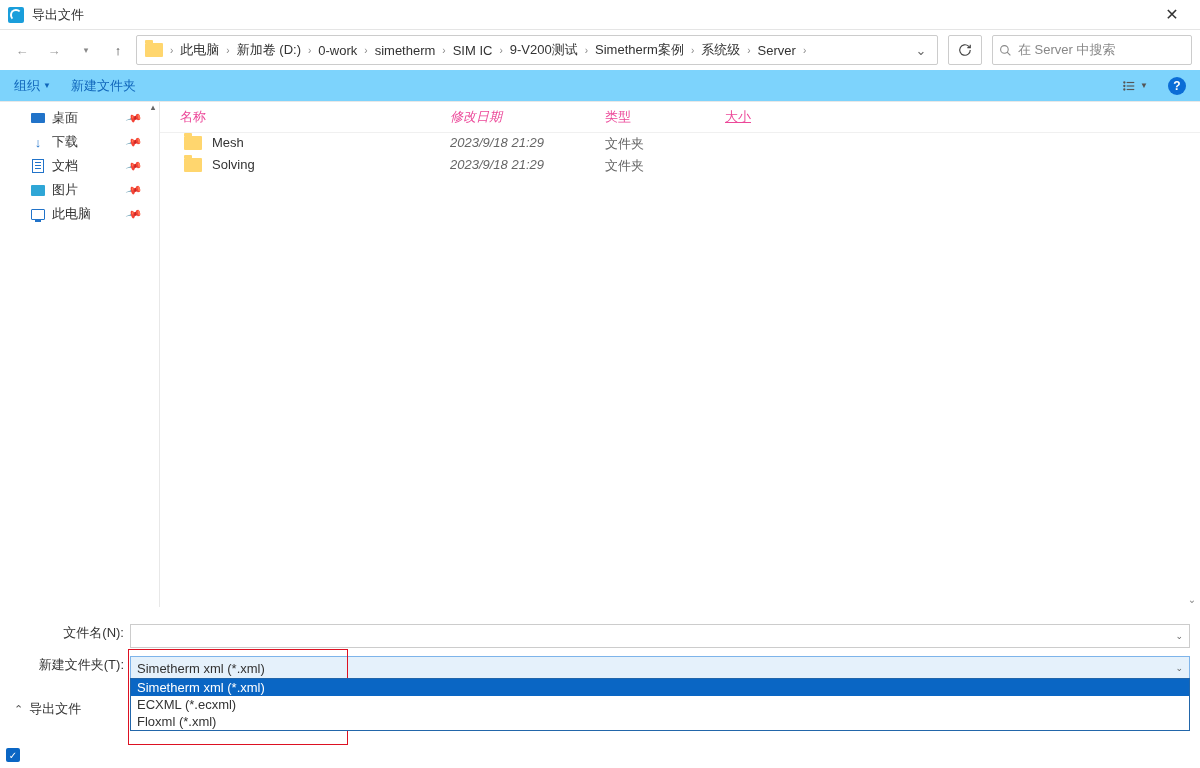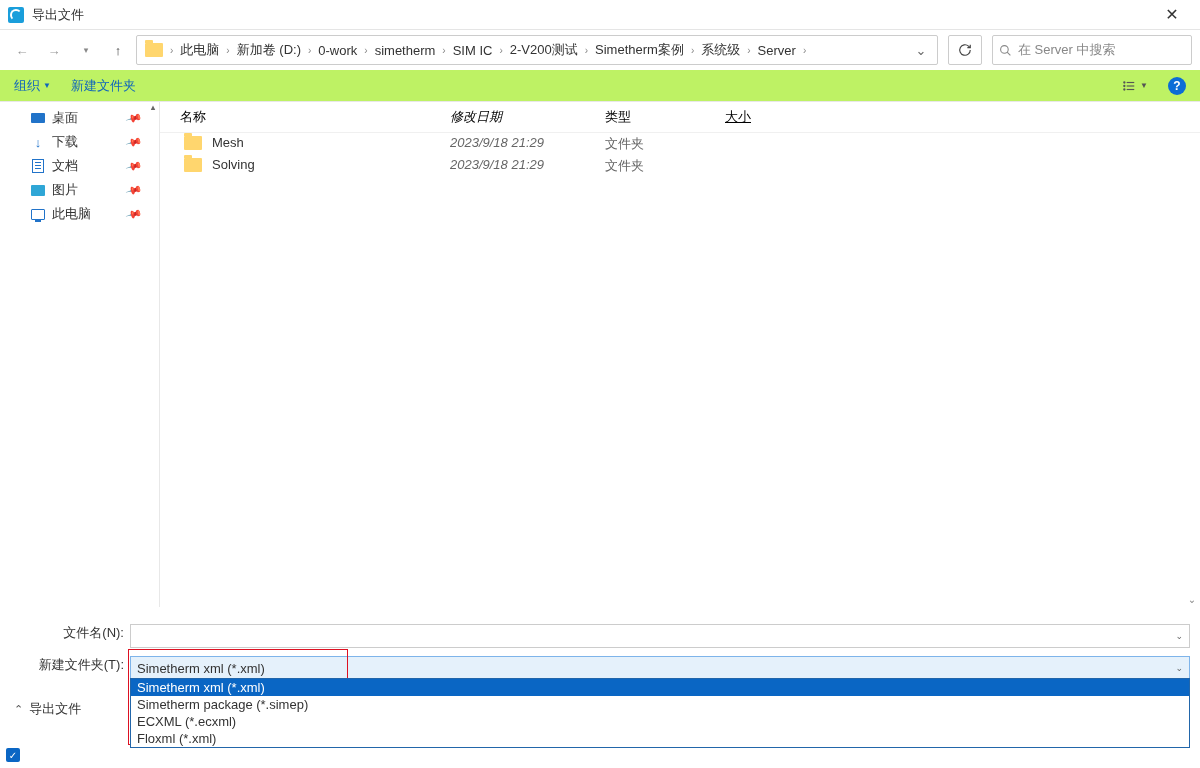--- a/index.html
+++ b/index.html
@@ -17,21 +17,21 @@
 .addr-wrap { flex: 1; display: flex; align-items: center; border: 1px solid #ccc; height: 30px; padding: 0 4px; border-radius: 2px; }
 .folder-ico { width: 18px; height: 14px; background: #ffd66e; border-radius: 1px; position: relative; margin: 0 4px; }
 .folder-ico::before { content: ""; position: absolute; top: -3px; left: 0; width: 8px; height: 3px; background: #ffd66e; border-radius: 1px 1px 0 0; }
 .crumbs { display: flex; align-items: center; flex: 1; overflow: hidden; }
 .crumb { padding: 0 4px; white-space: nowrap; }
 .crumb-sep { color: #888; padding: 0 3px; font-size: 10px; }
 .addr-drop { width: 24px; text-align: center; color: #666; }
 .refresh-btn { width: 34px; height: 30px; border: 1px solid #ccc; border-radius: 2px; display: flex; align-items: center; justify-content: center; margin: 0 6px; }
 .search-box { width: 200px; height: 30px; border: 1px solid #ccc; border-radius: 2px; display: flex; align-items: center; padding: 0 6px; color: #888; gap: 6px; }
 
-.toolbar { display: flex; align-items: center; height: 32px; padding: 0 14px; border-bottom: 1px solid #e8e8e8; gap: 20px; background: #bef264; }
+.toolbar { display: flex; align-items: center; height: 32px; padding: 0 14px; border-bottom: 1px solid #e8e8e8; gap: 20px; background: #7dd3fc; }
 .tool-link { color: #1066bb; display: flex; align-items: center; gap: 3px; }
 .tool-drop { font-size: 8px; color: #1066bb; }
 .toolbar .spacer { flex: 1; }
 .view-btn { color: #444; display: flex; align-items: center; gap: 3px; }
 .help-ico { width: 18px; height: 18px; background: #0b6dd6; color: #fff; border-radius: 50%; display: flex; align-items: center; justify-content: center; font-size: 12px; font-weight: bold; }
 
 .body-area { display: flex; height: 505px; }
 .sidebar { width: 160px; border-right: 1px solid #e8e8e8; padding: 4px 0; position: relative; }
 .side-item { display: flex; align-items: center; padding: 3px 10px 3px 30px; gap: 6px; position: relative; }
 .side-item .fico { width: 16px; height: 14px; display: flex; align-items: center; justify-content: center; }
@@ -41,21 +41,21 @@
 .ico-doc { width: 12px; height: 14px; border: 1px solid #2173c9; position: relative; }
 .ico-doc::after { content: ""; position: absolute; left: 2px; top: 2px; right: 2px; height: 1px; background: #2173c9; box-shadow: 0 3px 0 #2173c9, 0 6px 0 #2173c9; }
 .ico-pic { width: 14px; height: 11px; background: #2fa6d6; border-radius: 1px; }
 .ico-pc { width: 14px; height: 11px; border: 1px solid #2173c9; border-radius: 1px; position: relative; }
 .ico-pc::after { content: ""; position: absolute; bottom: -3px; left: 3px; right: 3px; height: 2px; background: #2173c9; }
 
 .sidebar .scroll-ind { position: absolute; right: 1px; top: 0; width: 10px; display:flex; flex-direction:column; align-items:center; }
 .sidebar .scroll-ind span { font-size: 9px; color: #666; }
 
 .filelist { flex: 1; position: relative; }
-.cols { display: flex; padding: 6px 12px 6px 20px; color: #000000; border-bottom: 1px solid #f0f0f0; }
+.cols { display: flex; padding: 6px 12px 6px 20px; color: #ec4899; border-bottom: 1px solid #f0f0f0; }
 .col-name { width: 270px; }
 .col-date { width: 155px; font-style: italic; }
 .col-type { width: 120px; }
 .col-size { width: 80px; text-decoration: underline; }
 .frow { display: flex; align-items: flex-start; padding: 2px 0 2px 20px; }
 .frow .fico { margin-right: 10px; }
 .frow .col-date, .frow .col-type { color: #666; }
 
 .filelist .vscroll { position: absolute; right: 0; top: 0; bottom: 0; width: 16px; display: flex; flex-direction: column; align-items: center; justify-content: flex-end; }
 .filelist .vscroll span { font-size: 10px; color: #888; padding-bottom: 2px; }
@@ -98,21 +98,21 @@
         <span class="crumb">此电脑</span>
         <span class="crumb-sep">›</span>
         <span class="crumb">新加卷 (D:)</span>
         <span class="crumb-sep">›</span>
         <span class="crumb">0-work</span>
         <span class="crumb-sep">›</span>
         <span class="crumb">simetherm</span>
         <span class="crumb-sep">›</span>
         <span class="crumb">SIM IC</span>
         <span class="crumb-sep">›</span>
-        <span class="crumb">2-V200测试</span>
+        <span class="crumb">9-V200测试</span>
         <span class="crumb-sep">›</span>
         <span class="crumb">Simetherm案例</span>
         <span class="crumb-sep">›</span>
         <span class="crumb">系统级</span>
         <span class="crumb-sep">›</span>
         <span class="crumb">Server</span>
         <span class="crumb-sep">›</span>
       </div>
     <div class="addr-drop">⌄</div>
   </div>
@@ -237,21 +237,20 @@
     </div>
   </div>
   <div class="field-row" style="position:relative">
     <div class="field-label">新建文件夹(T):</div>
     <div class="field-input type-input">
       <span>Simetherm xml (*.xml)</span>
       <span class="caret">⌄</span>
     </div>
     <div class="dropdown" id="type-dropdown" style="top:26px">
         <div class="opt sel">Simetherm xml (*.xml)</div>
-        <div class="opt">Simetherm package (*.simep)</div>
         <div class="opt">ECXML (*.ecxml)</div>
         <div class="opt">Floxml (*.xml)</div>
       </div>
     <div class="highlight-border" style="left:128px; top:-3px; width:220px; height:96px"></div>
   </div>
   <div style="height:84px"></div>
   <div class="hide-folders" style="position:absolute; bottom:44px; left:0">
     <span class="chevron">⌃</span>
     <span>导出文件</span>
   </div>

